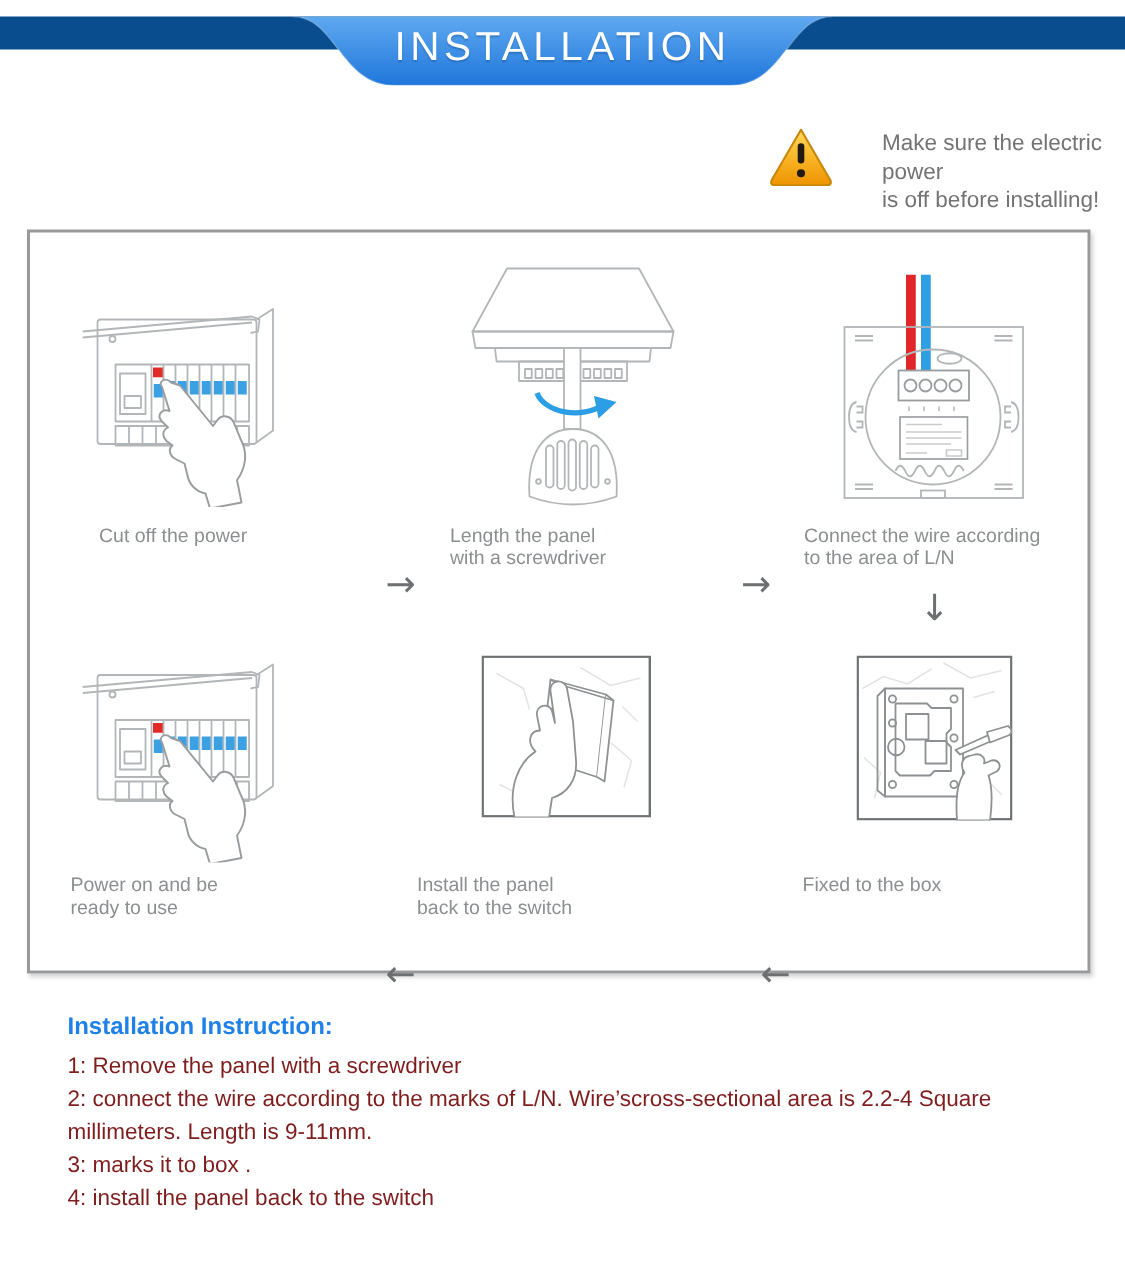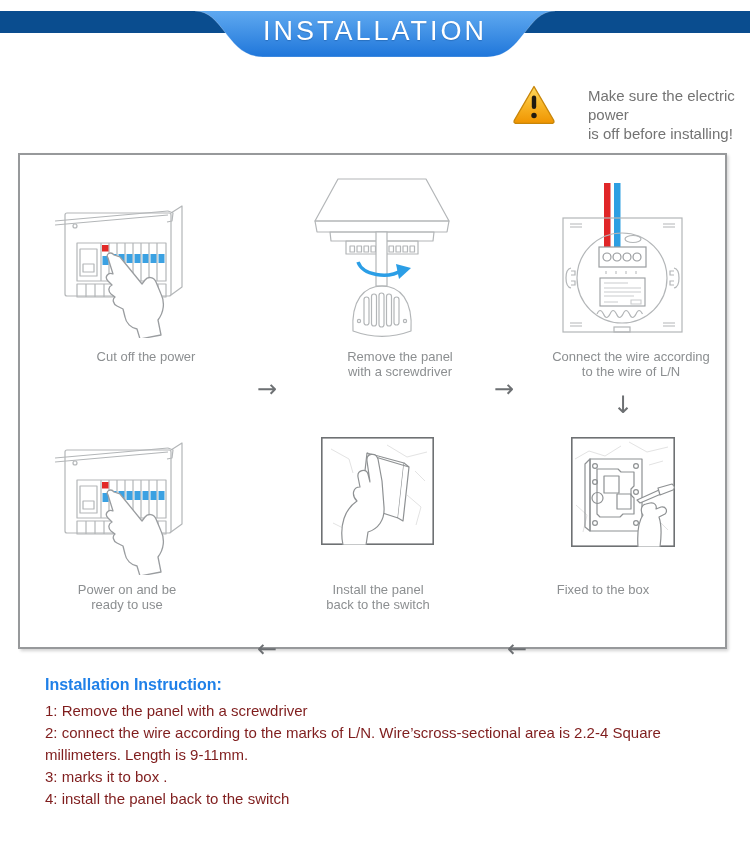--- a/index.html
+++ b/index.html
@@ -16,21 +16,21 @@
   
   .warn-icon{position:absolute;left:512px;top:84px;width:44px;height:40px;}
   .warn-text{position:absolute;left:560px;top:86px;width:185px;
       color:#737373;font-size:15px;line-height:19px;margin-left:28px;}
 
   
   .main-box{position:absolute;left:18px;top:153px;width:705px;height:492px;
       border:2.5px solid #97999b;background:#ffffff;
       box-shadow:1.5px 2px 3px rgba(0,0,0,.18);}
   .ill{position:absolute;}
-  .caption{position:absolute;text-align:center;color:#8c8f91;font-size:13px;line-height:14.5px;}
+  .caption{position:absolute;text-align:left;color:#8c8f91;font-size:13px;line-height:14.5px;}
   .arrow{position:absolute;width:44px;text-align:center;color:#6d7073;font-size:24px;
       font-family:"DejaVu Sans","Liberation Sans",sans-serif;line-height:28px;}
 
   
   .instructions{position:absolute;left:45px;top:676px;width:662px;}
   .instructions .ititle{color:#1f80e8;font-size:16px;font-weight:700;margin-bottom:6px;}
   .instructions .iline{color:#7f1d1d;font-size:15px;line-height:22px;}
 </style>
 </head>
 <body>
@@ -154,26 +154,26 @@
       </g>
       <path d="M45,88 v3 M55,88 v3 M65,88 v3 M75,88 v3" stroke="#b3b6b8" stroke-width="1"></path>
       <rect x="39" y="95" width="45" height="28" fill="none" stroke="#9a9da0" stroke-width="1.1"></rect>
       <path d="M43,100 h24 M43,105 h37 M43,109 h37 M43,113 h30 M43,119 h14 M70,117 h10 v4 h-10 z" fill="none" stroke="#c9cbcd" stroke-width="1.1"></path>
     </svg>
 
     <div class="caption" style="left:46px;top:195px;width:160px">
       <span>Cut off the power</span>
     </div>
     <div class="caption" style="left:280px;top:195px;width:200px">
-      <span>Remove the panel</span><br>
+      <span>Length the panel</span><br>
       <span>with a screwdriver</span>
     </div>
     <div class="caption" style="left:516px;top:195px;width:190px">
       <span>Connect the wire according</span><br>
-      <span>to the wire of L/N</span>
+      <span>to the area of L/N</span>
     </div>
 
     <div class="arrow" style="left:581px;top:236px">↓</div>
 
     <svg class="ill" style="left:551px;top:282px" width="104" height="110" viewBox="0 0 104 110" aria-hidden="true">
       <rect x="0.8" y="0.8" width="102.4" height="108.4" fill="#ffffff" stroke="#6e7173" stroke-width="1.6"></rect>
       <g stroke="#e3e3e3" fill="none" stroke-width="1">
         <path d="M4,22 L18,14 L34,19 L50,9"></path>
           <path d="M58,5 L76,15 L97,10"></path>
         <path d="M5,68 L16,78 L12,95"></path>
@@ -244,21 +244,21 @@
         <rect x="79.5" y="71" width="6" height="9"></rect>
           <rect x="87.5" y="71" width="6" height="9"></rect>
         <rect x="95.5" y="71" width="6" height="9"></rect>
           <rect x="103.5" y="71" width="6" height="9"></rect>
         <rect x="57" y="84" width="4" height="4"></rect>
       </g>
       <rect x="47" y="62" width="6.5" height="6.5" fill="#e22a28"></rect>
       <path d="M59,72 c-3,-4 -9,-1 -6,3 l5,16 c-5,-2 -9,3 -5,7 l4,4 c-4,2 -4,6 -1,9 l4,3 c-3,2 -2,7 2,9 l6,3 2,8 c1,6 6,11 12,12 l3,10 21,-4 -3,-15 c6,-8 7,-18 3,-26 l-5,-12 c-2,-5 -8,-6 -11,-2 l-3,4 -22,-27 z" fill="#ffffff" stroke="#9a9da0" stroke-width="1.3" stroke-linejoin="round"></path>
     </svg>
 
-    <div class="caption" style="left:488px;top:428px;width:190px">
+    <div class="caption" style="left:515px;top:428px;width:190px">
       <span>Fixed to the box</span>
     </div>
     <div class="caption" style="left:27px;top:428px;width:160px">
       <span>Power on and be</span><br>
       <span>ready to use</span>
     </div>
     <div class="caption" style="left:258px;top:428px;width:200px">
       <span>Install the panel</span><br>
       <span>back to the switch</span>
     </div>

